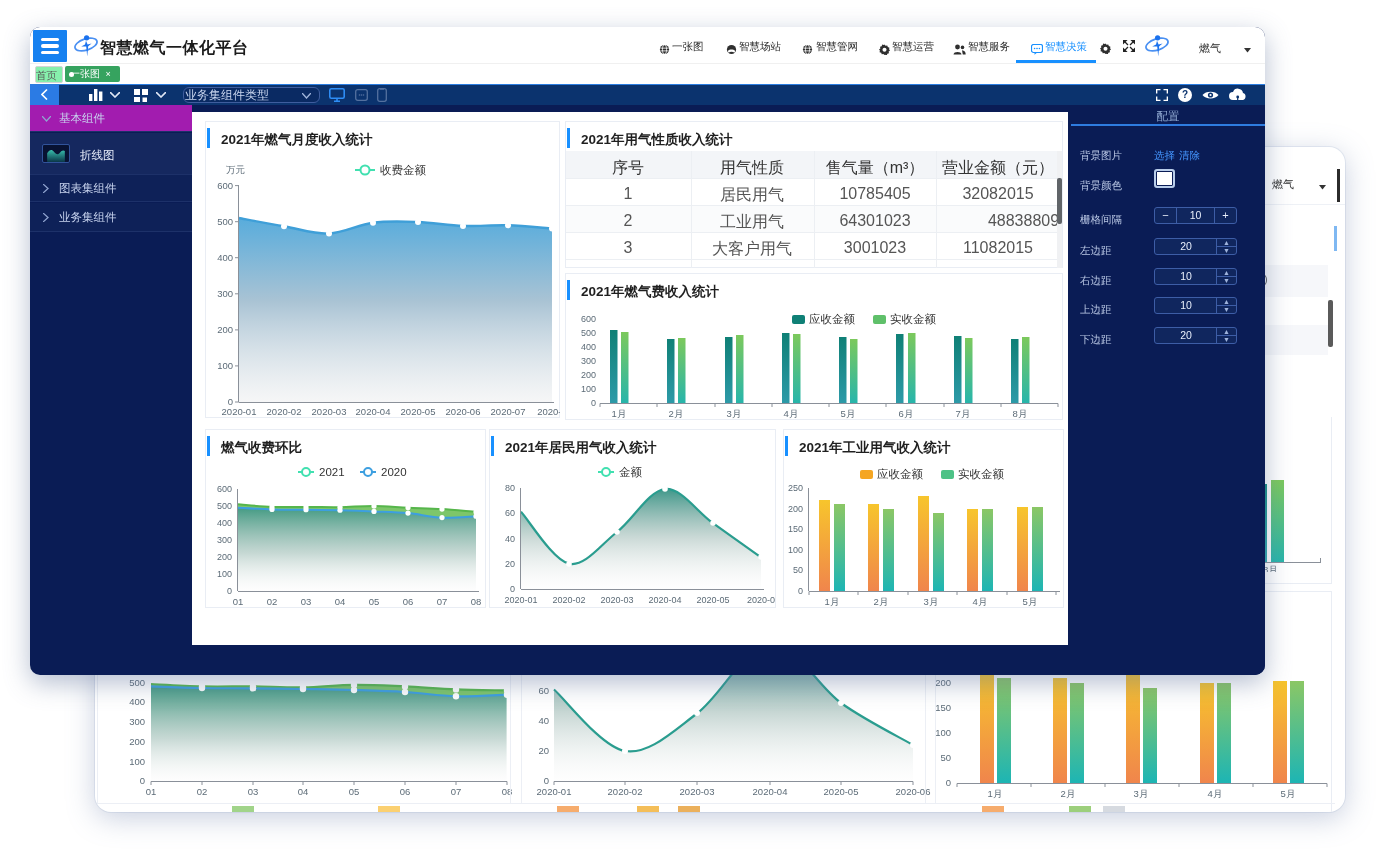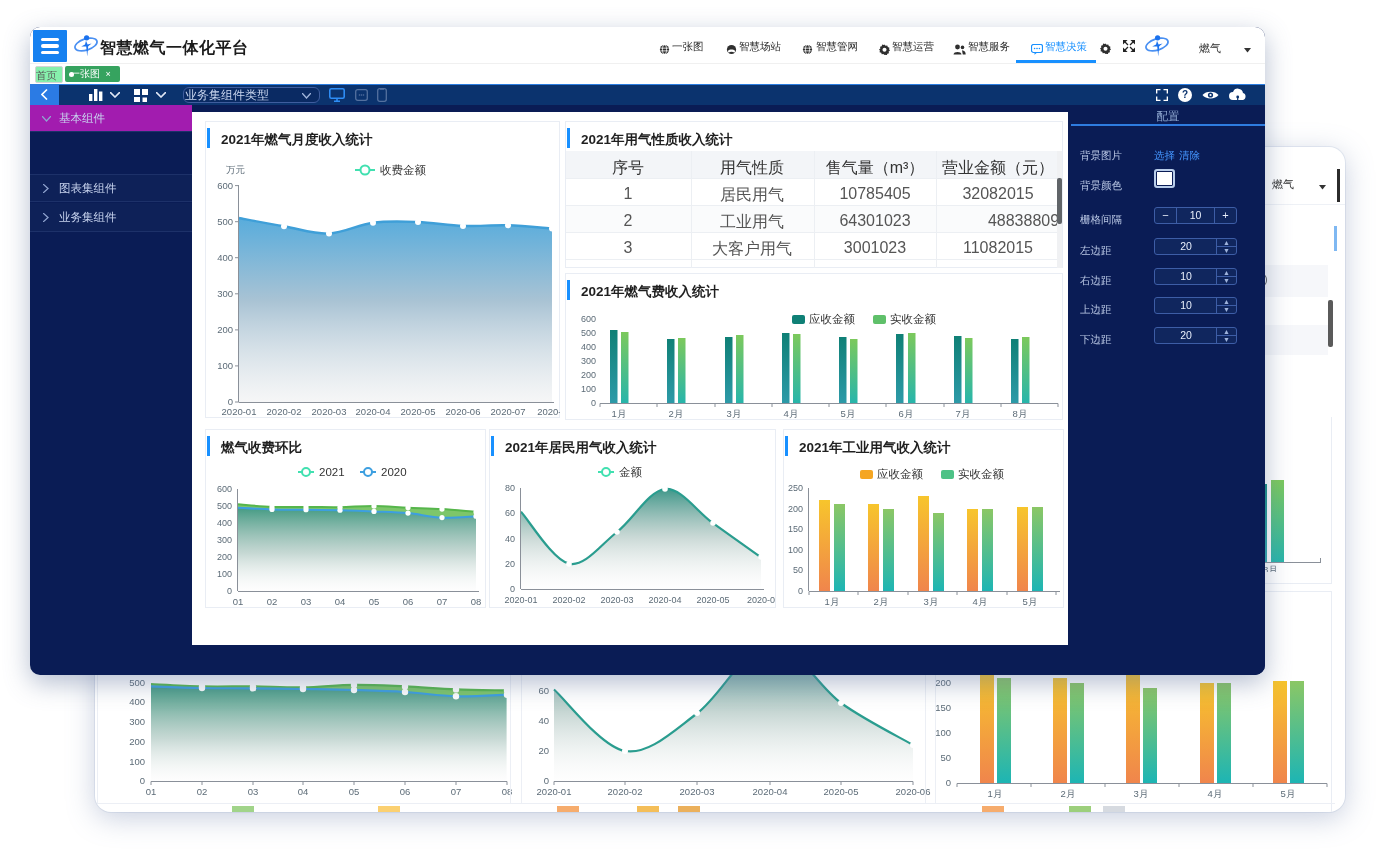--- a/index.html
+++ b/index.html
@@ -336,20 +336,32 @@
       </svg>
 <svg class="abs" style="left:1199px;top:3px" width="17" height="13" viewBox="0 0 17 13">
         <path d="M4 12 A4 4 0 0 1 4 4 A5.2 5.2 0 0 1 14 5 A3.6 3.6 0 0 1 13.5 12 Z" fill="#fff"></path>
         <circle cx="8.7" cy="9" r="1.4" fill="#0b336e"></circle>
         <path d="M8.7 9 L8.7 12" stroke="#0b336e" stroke-width="1.2"></path>
       </svg>
 </div>
 <div class="side-row side-bord" style="top:78px;height:27px;line-height:27px;background:#a21caf"><svg style="position:absolute;left:12px;top:11px" width="9" height="6">
         <path d="M0 0 L4.5 5 L9 0" fill="none" stroke="#8fa3cf" stroke-width="1.3"></path>
       </svg><span style="margin-left:29px">基本组件</span></div>
+<div class="side-row" style="top:106px;height:42px;background:#15285f">
+      <div style="position:absolute;left:12px;top:11px;width:28px;height:19px;background:#081233;border:1px solid #31539b;border-radius:2px"><svg width="26" height="17" viewBox="0 0 26 25">
+          <defs>
+            <linearGradient id="thw" x1="0" y1="0" x2="0" y2="1">
+              <stop offset="0" stop-color="#3ed0b9"></stop>
+              <stop offset="1" stop-color="#0a3a4a"></stop>
+            </linearGradient>
+          </defs>
+          <path d="M0 12 C4 6 7 6 10 10 C13 14 16 15 19 11 C21 8 24 7 26 9 L26 25 L0 25 Z" fill="url(#thw)" opacity="0.9"></path>
+        </svg></div>
+      <span style="position:absolute;left:50px;top:15px;color:#e8eefb">折线图</span>
+    </div>
 <div class="side-row side-bord" style="top:148px;height:27px;line-height:27px;background:#0e2158"><svg style="position:absolute;left:13px;top:9px" width="6" height="9">
         <path d="M0 0 L5 4.5 L0 9" fill="none" stroke="#8fa3cf" stroke-width="1.3"></path>
       </svg><span style="margin-left:29px">图表集组件</span></div>
 <div class="side-row side-bord" style="top:176px;height:29px;line-height:29px;background:#0e2158"><svg style="position:absolute;left:13px;top:10px" width="6" height="9">
         <path d="M0 0 L5 4.5 L0 9" fill="none" stroke="#8fa3cf" stroke-width="1.3"></path>
       </svg><span style="margin-left:29px">业务集组件</span></div>
 <div class="abs" style="left:0;top:147px;width:162px;height:1px;background:#1d3169"></div>
 <div class="canvas"></div>
 <div class="card" style="left:175px;top:94px;width:355px;height:297px"></div>
     <div class="cbar" style="left:177px;top:101px"></div>

